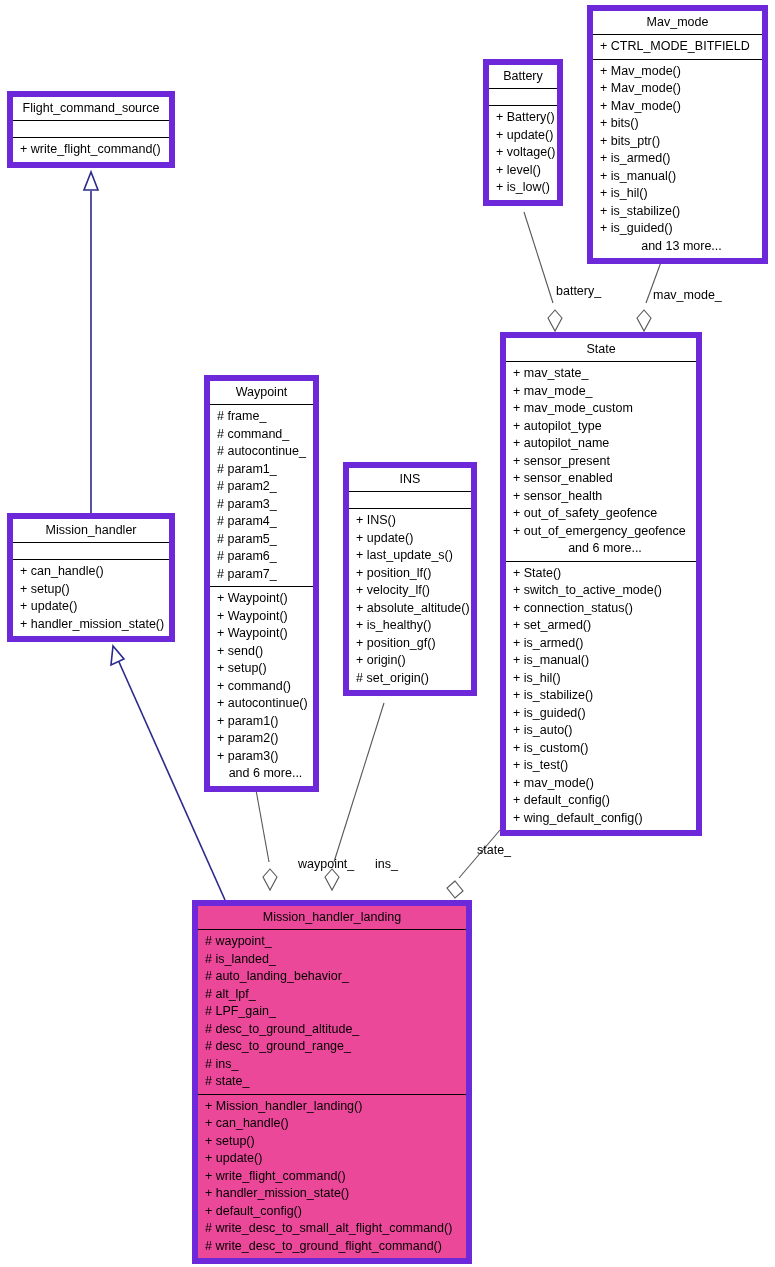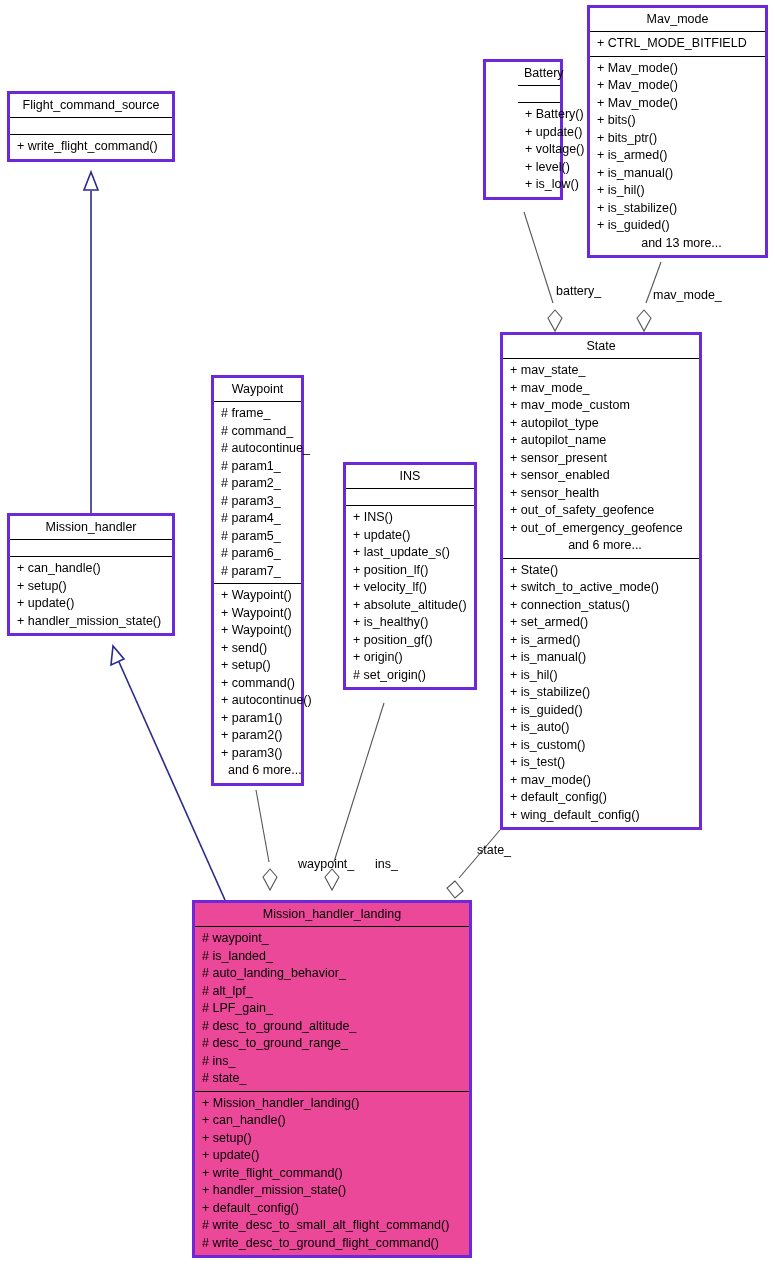--- a/index.html
+++ b/index.html
@@ -19,21 +19,21 @@
     position: absolute;
     left: 0;
     top: 0;
     width: 775px;
     height: 1267px;
     pointer-events: none;
   }
   .uml-class {
     position: absolute;
     box-sizing: border-box;
-    border: 3px solid #6d28d9;
+    border: 6px solid #6d28d9;
     background: #ffffff;
     z-index: 5;
   }
   .uml-class.highlight {
     background: #ec4899;
   }
   .cls-title {
     text-align: center;
     font-size: 12.5px;
     color: #000000;
@@ -127,21 +127,21 @@
     <div class="cls-title">Mission_handler</div>
     <div class="cls-section empty"></div>
     <div class="cls-section last">
       <div class="member">+ can_handle()</div>
       <div class="member">+ setup()</div>
       <div class="member">+ update()</div>
       <div class="member">+ handler_mission_state()</div>
     </div>
   </div>
 
-  <div class="uml-class" style="left:211px; top:375px; width:93px;">
+  <div class="uml-class" style="left:204px; top:375px; width:115px;">
     <div class="cls-title">Waypoint</div>
     <div class="cls-section">
       <div class="member"># frame_</div>
       <div class="member"># command_</div>
       <div class="member"># autocontinue_</div>
       <div class="member"># param1_</div>
       <div class="member"># param2_</div>
       <div class="member"># param3_</div>
       <div class="member"># param4_</div>
       <div class="member"># param5_</div>
@@ -173,21 +173,21 @@
       <div class="member">+ position_lf()</div>
       <div class="member">+ velocity_lf()</div>
       <div class="member">+ absolute_altitude()</div>
       <div class="member">+ is_healthy()</div>
       <div class="member">+ position_gf()</div>
       <div class="member">+ origin()</div>
       <div class="member"># set_origin()</div>
     </div>
   </div>
 
-  <div class="uml-class" style="left:483px; top:59px; width:80px;padding-left:32px;">
+  <div class="uml-class" style="left:483px; top:59px; width:80px;">
     <div class="cls-title">Battery</div>
     <div class="cls-section empty"></div>
     <div class="cls-section last">
       <div class="member">+ Battery()</div>
       <div class="member">+ update()</div>
       <div class="member">+ voltage()</div>
       <div class="member">+ level()</div>
       <div class="member">+ is_low()</div>
     </div>
   </div>

